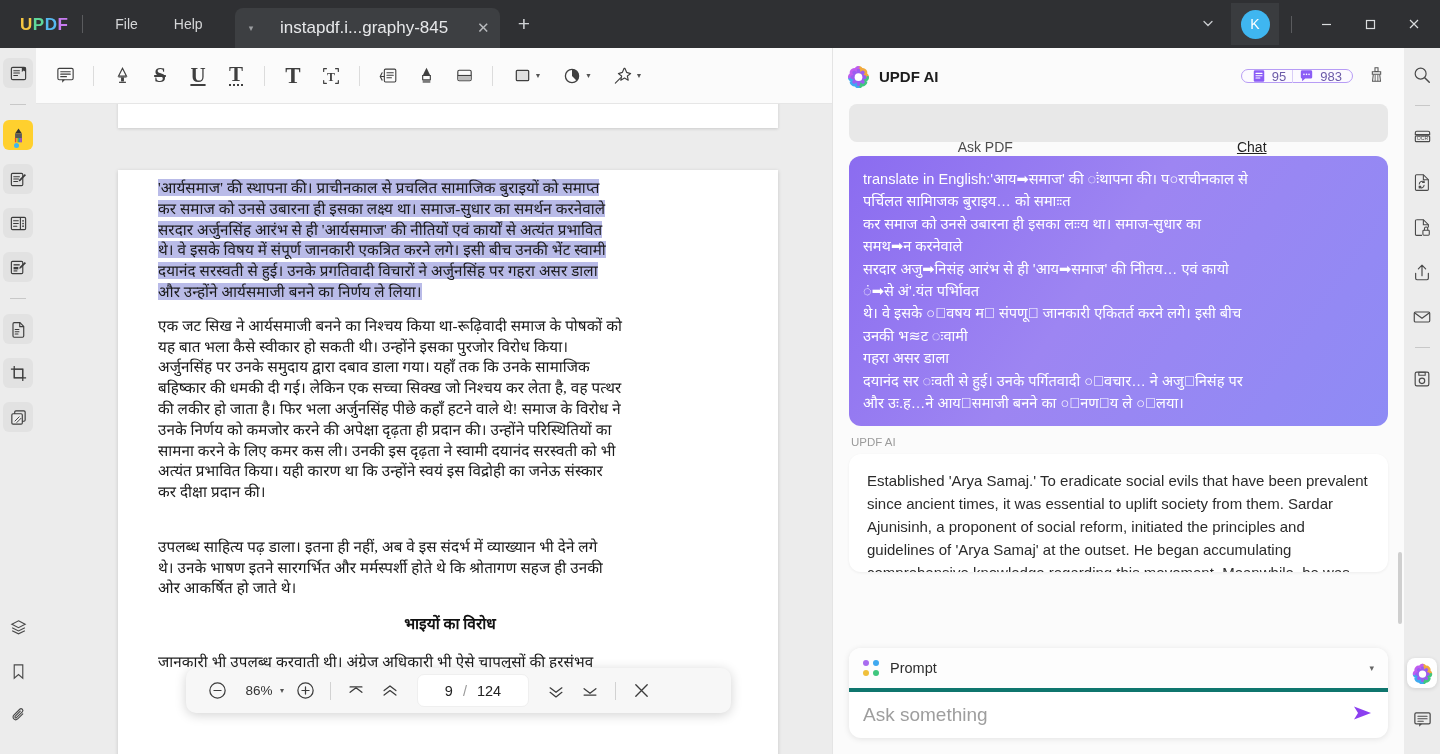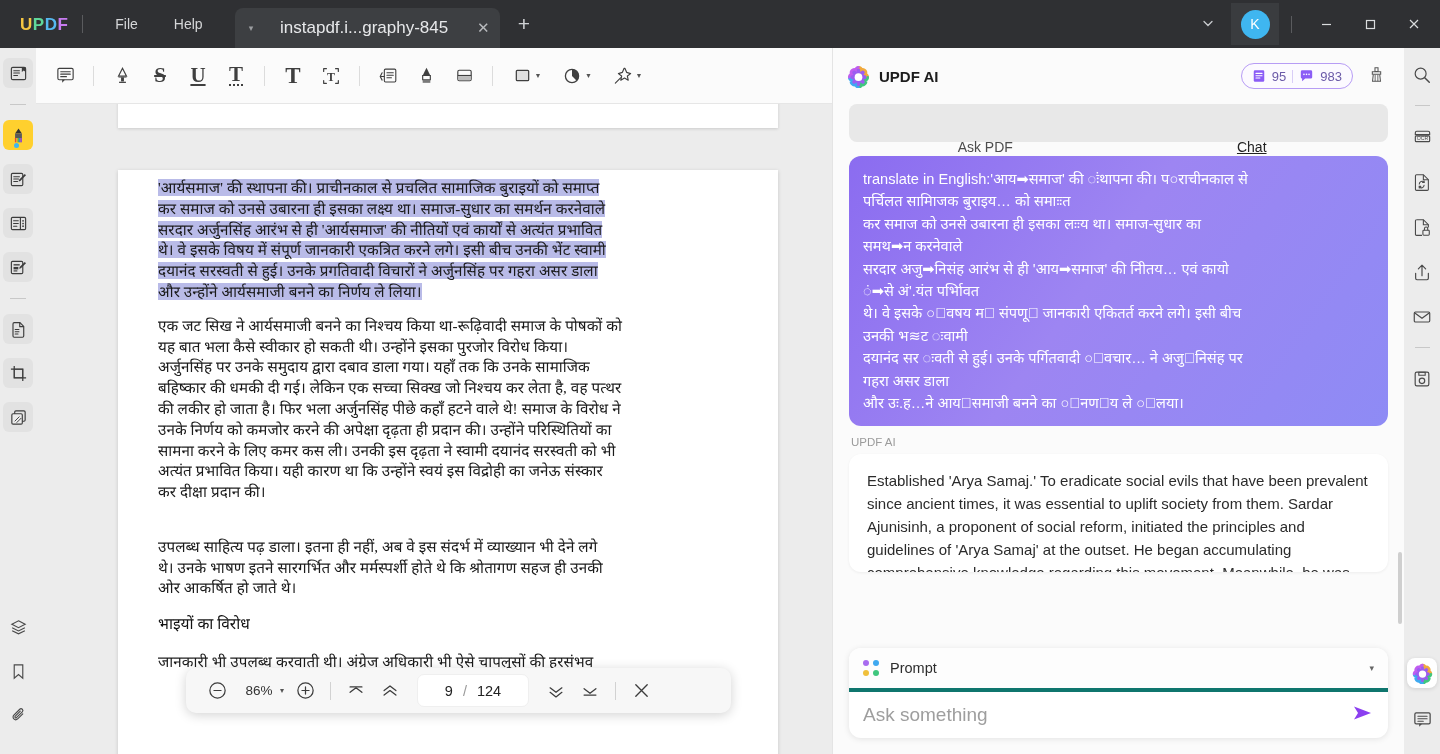--- a/index.html
+++ b/index.html
@@ -96,21 +96,21 @@
   }
   .para {
     font-family: "Liberation Serif", serif;
     font-size: 15.2px; line-height: 20.8px; color: #1a1a1a;
     text-align: justify; margin-bottom: 13px;
     letter-spacing: .1px;
   }
   .para.selected span.hl { background: #b9bbe8; }
   .heading {
     font-family: "Liberation Serif", serif;
-    font-size: 15.5px; font-weight: normal; color: #111; margin: 10px 0 10px;
+    font-size: 15.5px; font-weight: bold; color: #111; margin: 10px 0 10px; text-align: center;
   }
 
   
   .navbar {
     position: absolute; left: 186px; bottom: 41px; width: 545px; height: 45px;
     background: #f7f7f7; border-radius: 10px; box-shadow: 0 2px 12px rgba(0,0,0,.18);
     display: flex; align-items: center; padding: 0 14px; z-index: 20;
   }
   .nav-ico {
     width: 34px; height: 34px; display: flex; align-items: center; justify-content: center;
@@ -130,21 +130,21 @@
   
   .aipanel {
     position: absolute; top: 48px; left: 832px; width: 572px; height: 706px;
     background: #fbfbfb; border-left: 1px solid #e4e4e4;
     display: flex; flex-direction: column; justify-content: space-between;
   }
   .ai-head { height: 56px; display: flex; align-items: center; padding: 0 18px 0 14px; }
   .ai-logo { width: 23px; height: 23px; margin-right: 9px; }
   .ai-title { font-size: 15px; font-weight: bold; color: #1c1c1c; flex: 1; }
   .credits {
-    border: 1px solid #b79cf5; border-radius: 14px; height: 26px;
+    border: 1px solid #b79cf5; border-radius: 14px; height: 14px;
     display: flex; align-items: center; padding: 0 10px; gap: 6px;
     background: #fcfaff; cursor: pointer;
   }
   .credit-num { font-size: 13px; color: #6b5aa8; }
   .credit-sep { width: 1px; height: 13px; background: #d9cdf7; }
   .broom { margin-left: 14px; cursor: pointer; color: #555; }
 
   .tabs {
     margin: 0 16px; height: 38px; background: #e8e8e8; border-radius: 8px;
     display: flex; padding: 3px;
@@ -572,22 +572,22 @@
     <div class="chatscroll">
       <div class="bubble-user">
         <div class="ln">translate in English:'आय➡समाज' की  ःंथापना की। प○राचीनकाल से</div>
         <div class="ln">पर्चिलत सामािजक बुराइय… को समाःःत</div>
         <div class="ln">कर समाज को उनसे उबारना ही इसका लःःय था। समाज-सुधार का</div>
         <div class="ln">समथ➡न करनेवाले</div>
         <div class="ln">सरदार अजु➡निसंह आरंभ से ही 'आय➡समाज' की नीितय… एवं कायो</div>
         <div class="ln">ं➡से अं'.यंत पर्भािवत</div>
         <div class="ln">थे। वे इसके ○िवषय म≋ संपणू➡ जानकारी एकितर्त करने लगे। इसी बीच</div>
         <div class="ln">उनकी भ≋ट  ःवामी</div>
+        <div class="ln">गहरा असर डाला</div>
         <div class="ln">दयानंद सर ःवती से हुई। उनके पर्गितवादी ○िवचार… ने अजु➡निसंह पर</div>
-        <div class="ln">गहरा असर डाला</div>
         <div class="ln">और उः.ह…ने आय➡समाजी बनने का ○िनण➡य ले ○िलया।</div>
       </div>
 
       <div class="ai-label">UPDF AI</div>
       <div class="bubble-ai">Established 'Arya Samaj.' To eradicate social evils that have been prevalent since ancient times, it was essential to uplift society from them. Sardar Ajunisinh, a proponent of social reform, initiated the principles and guidelines of 'Arya Samaj' at the outset. He began accumulating comprehensive knowledge regarding this movement. Meanwhile, he was influenced by</div>
       <div class="scrollbar"></div>
     </div>
 
     <div class="promptwrap">
       <div class="promptrow">

